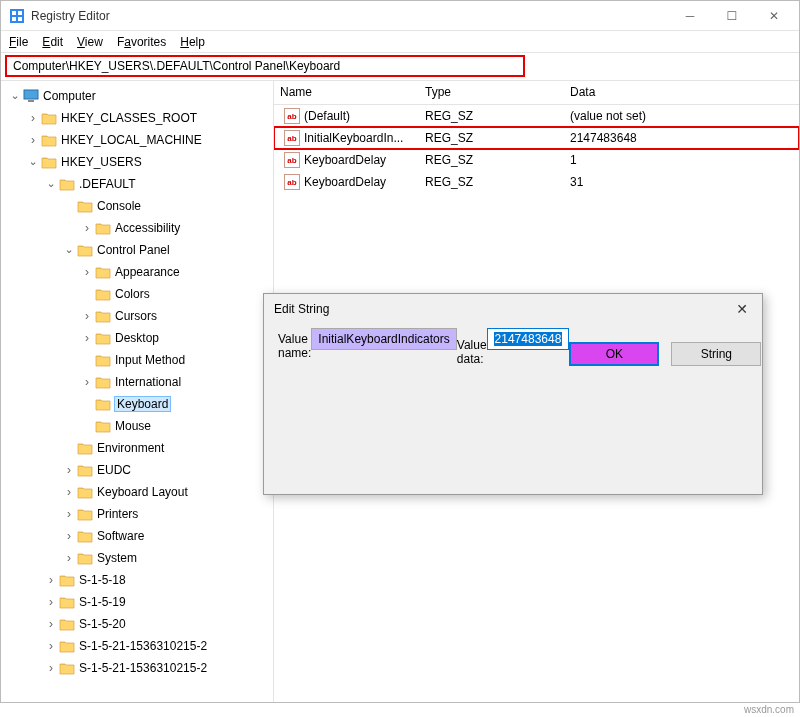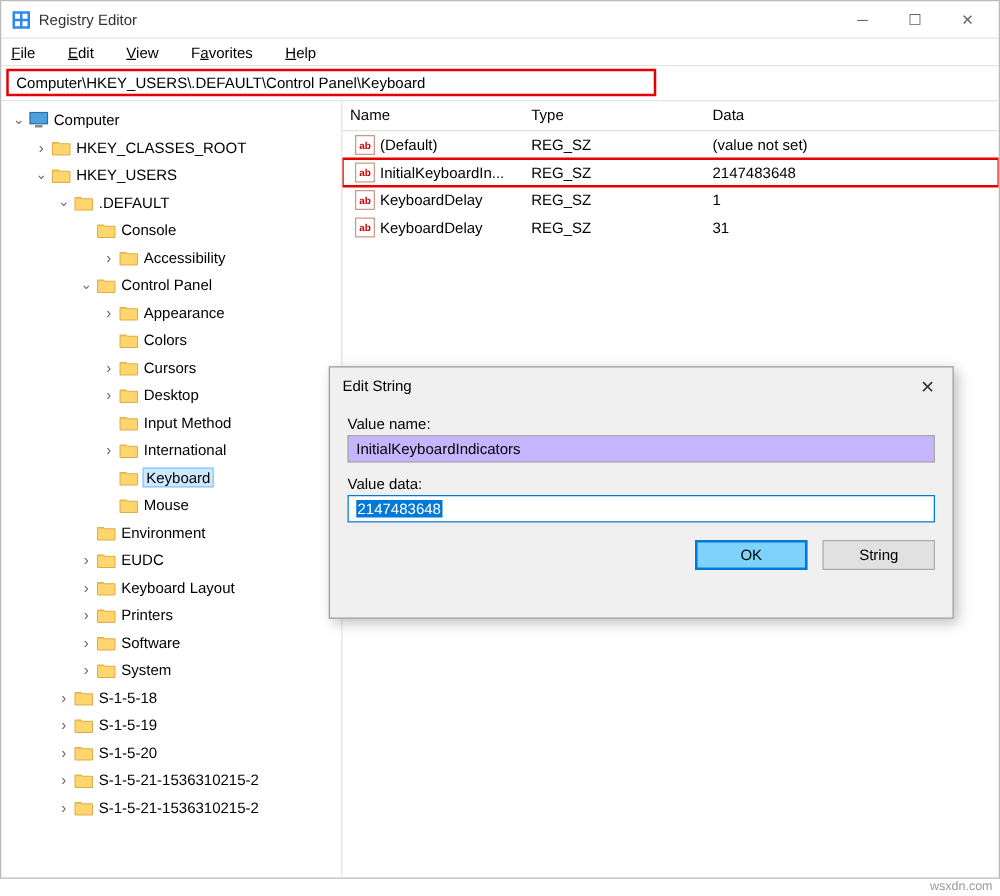--- a/index.html
+++ b/index.html
@@ -3,21 +3,21 @@
 <meta charset="utf-8">
 <style>
 * { box-sizing: border-box; font-family: "Segoe UI", Tahoma, sans-serif; }
 body { margin: 0; background: #fff; font-size: 12px; color: #000; overflow: hidden; width: 800px; height: 717px; position: relative; }
 .window { width: 800px; height: 703px; border: 1px solid #bbb; background: #fff; display: flex; flex-direction: column; }
 .titlebar { height: 30px; display: flex; align-items: center; padding: 0 4px; border-bottom: 1px solid #e4e4e4; }
 .titlebar .icon { width: 16px; height: 16px; margin: 0 6px 0 4px; display: inline-flex; align-items: center; justify-content: center; }
 .titlebar .title { flex: 0 0 auto; font-size: 12px; color: #333; }
 .titlebar .spacer { flex: 1; }
 .winbtn { width: 42px; height: 30px; display: inline-flex; align-items: center; justify-content: center; color: #666; }
-.menubar { height: 22px; display: flex; align-items: center; padding: 0 8px; gap: 26px; border-bottom: 1px solid #e4e4e4; }
+.menubar { height: 22px; display: flex; align-items: center; padding: 0 8px; gap: 14px; border-bottom: 1px solid #e4e4e4; }
 .menubar span { font-size: 12px; color: #000; }
 .menubar span u { text-decoration: underline; }
 .addrbar-wrap { height: 28px; padding: 2px 4px; border-bottom: 1px solid #e4e4e4; }
 .addrbar { height: 22px; width: 520px; border: 2px solid #e60000; padding: 0 6px; display: flex; align-items: center; font-size: 12px; }
 .content { flex: 1; display: flex; overflow: hidden; }
 .tree { width: 273px; border-right: 1px solid #e4e4e4; overflow: hidden; padding-top: 4px; }
 .tree-row { display: flex; align-items: center; height: 22px; white-space: nowrap; }
 .tree-row .spacer-ind { display: inline-block; }
 .tree-row .chev { width: 12px; text-align: center; color: #666; font-size: 10px; display: inline-block; }
 .tree-row .chev.open::before { content: "⌄"; font-size: 11px; display:inline-block; transform: translateY(-1px);}
@@ -34,28 +34,28 @@
 .lv-row { display: flex; height: 22px; align-items: center; }
 .lv-row.highlight { outline: 2px solid #e60000; outline-offset: -1px; }
 .val-ico { width: 16px; height: 16px; margin-left: 4px; margin-right: 4px; display: inline-flex; align-items: center; justify-content: center; border: 1px solid #c98; background: #fff; }
 .val-ico::before { content: "ab"; font-size: 8px; font-weight: bold; color: #c00; }
 .folder-svg { width: 16px; height: 14px; }
 .pc-svg { width: 16px; height: 14px; }
 .dialog { position: absolute; left: 263px; top: 293px; width: 500px; height: 202px; background: #f0f0f0; border: 1px solid #9a9a9a; box-shadow: 3px 3px 10px rgba(0,0,0,0.25); display: flex; flex-direction: column; }
 .dialog .dtitle { height: 30px; display: flex; align-items: center; padding: 0 10px; font-size: 12px; }
 .dialog .dtitle .spacer { flex: 1; }
 .dialog .dclose { font-size: 14px; color: #333; padding: 0 4px; }
-.dialog .dbody { flex: 1; padding: 4px 14px 10px 14px; display: flex; flex-direction: column; }
+.dialog .dbody { flex: 1; padding: 4px 14px 10px 14px; display: flex; flex-direction: row; }
 .dialog label { font-size: 12px; margin-top: 4px; margin-bottom: 2px; }
 .dialog .field { height: 22px; border: 1px solid #a9a9a9; background: #fff; padding: 2px 6px; font-size: 12px; display: flex; align-items: center; }
 .dialog .field.readonly { background: #c4b5fd; }
 .dialog .selected-text { background: #0078d7; color: #fff; padding: 0 1px; }
 .dialog .btnrow { display: flex; justify-content: flex-end; gap: 12px; margin-top: 14px; }
 .dialog .btn { width: 90px; height: 24px; border: 1px solid #adadad; background: #e1e1e1; display: inline-flex; align-items: center; justify-content: center; font-size: 12px; }
-.dialog .btn.primary { border: 2px solid #0078d7; background: #7dd3fc; text-align: right; }
+.dialog .btn.primary { border: 2px solid #0078d7; background: #d946ef; text-align: right; }
 .watermark { position: absolute; right: 6px; bottom: 2px; font-size: 10px; color: #999; }
 </style>
 </head>
 <body>
 
 <div class="window">
   <div class="titlebar">
     <span class="icon">
       <svg viewBox="0 0 16 16" width="16" height="16">
           <rect x="1" y="1" width="14" height="14" fill="#2d89ef"></rect>
@@ -102,20 +102,31 @@
         <div class="tree-row">
           <span class="spacer-ind" style="width:26px"></span>
           <span class="chev closed"></span>
           <span class="tico">
             <svg class="folder-svg" viewBox="0 0 16 14">
               <path d="M1 3h5l1 1h8v9H1z" fill="#ffd66e" stroke="#d9a23b" stroke-width="0.7"></path>
               <path d="M1 3h5l1 1H1z" fill="#e8b84d"></path>
             </svg>
           </span>
           <span class="tlabel">HKEY_CLASSES_ROOT</span>
+        </div>
+        <div class="tree-row">
+          <span class="spacer-ind" style="width:26px"></span>
+          <span class="chev closed"></span>
+          <span class="tico">
+            <svg class="folder-svg" viewBox="0 0 16 14">
+              <path d="M1 3h5l1 1h8v9H1z" fill="#ffd66e" stroke="#d9a23b" stroke-width="0.7"></path>
+              <path d="M1 3h5l1 1H1z" fill="#e8b84d"></path>
+            </svg>
+          </span>
+          <span class="tlabel">HKEY_LOCAL_MACHINE</span>
         </div>
         <div class="tree-row">
           <span class="spacer-ind" style="width:26px"></span>
           <span class="chev open"></span>
           <span class="tico">
             <svg class="folder-svg" viewBox="0 0 16 14">
               <path d="M1 3h5l1 1h8v9H1z" fill="#ffd66e" stroke="#d9a23b" stroke-width="0.7"></path>
               <path d="M1 3h5l1 1H1z" fill="#e8b84d"></path>
             </svg>
           </span>

